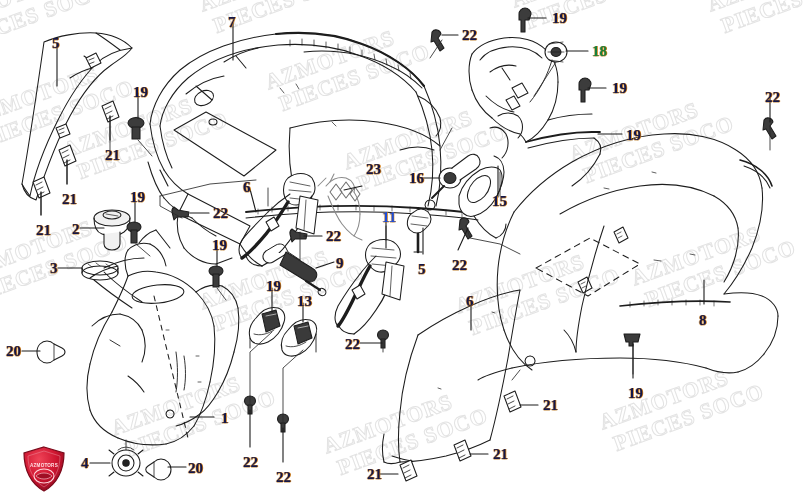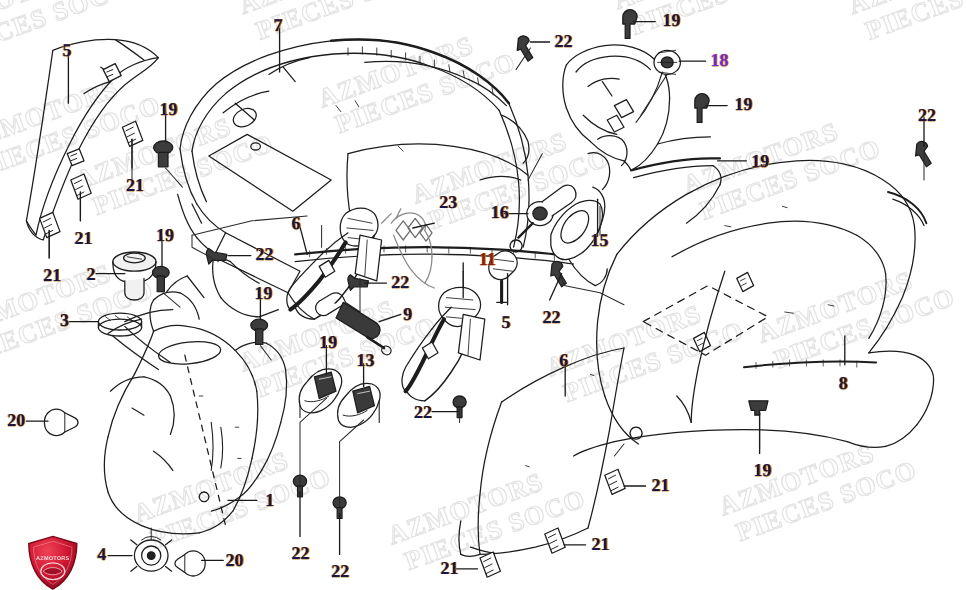--- a/index.html
+++ b/index.html
@@ -625,28 +625,28 @@
       <span class="lbl" style="left: 221px; top: 411px; color: rgb(19, 23, 74);">1</span>
       <span class="lbl" style="left: 72px; top: 222px; color: rgb(19, 23, 74);">2</span>
       <span class="lbl" style="left: 50px; top: 261px; color: rgb(19, 23, 74);">3</span>
       <span class="lbl" style="left: 81px; top: 456px; color: rgb(19, 23, 74);">4</span>
       <span class="lbl" style="left: 52px; top: 36px; color: rgb(19, 23, 74);">5</span>
       <span class="lbl" style="left: 466px; top: 294px; color: rgb(19, 23, 74);">6</span>
       <span class="lbl" style="left: 228px; top: 15px; color: rgb(19, 23, 74);">7</span>
       <span class="lbl" style="left: 699px; top: 313px; color: rgb(19, 23, 74);">8</span>
       <span class="lbl" style="left: 336px; top: 256px; color: rgb(19, 23, 74);">9</span>
       <span class="lbl" style="left: 243px; top: 180px; color: rgb(19, 23, 74);">6</span>
-      <span class="lbl" style="left: 399px; top: 210px; color: #7f1d1d; text-align: right;">11</span>
+      <span class="lbl" style="left: 382px; top: 210px; color: #1d4ed8; text-align: right;">11</span>
       <span class="lbl" style="left: 266px; top: 279px; color: rgb(19, 23, 74);">19</span>
       <span class="lbl" style="left: 297px; top: 294px; color: rgb(19, 23, 74);">13</span>
       <span class="lbl" style="left: 626px; top: 128px; color: rgb(19, 23, 74);">19</span>
       <span class="lbl" style="left: 492px; top: 194px; color: rgb(19, 23, 74); text-align: right;">15</span>
       <span class="lbl" style="left: 409px; top: 171px; color: rgb(19, 23, 74);">16</span>
       <span class="lbl" style="left: 418px; top: 262px; color: rgb(19, 23, 74);">5</span>
-      <span class="lbl" style="left: 592px; top: 44px; color: #6d28d9;">18</span>
+      <span class="lbl" style="left: 592px; top: 44px; color: #15803d;">18</span>
       <span class="lbl" style="left: 552px; top: 11px; color: rgb(19, 23, 74);">19</span>
       <span class="lbl" style="left: 612px; top: 81px; color: rgb(19, 23, 74);">19</span>
       <span class="lbl" style="left: 133px; top: 85px; color: rgb(19, 23, 74);">19</span>
       <span class="lbl" style="left: 130px; top: 190px; color: rgb(19, 23, 74);">19</span>
       <span class="lbl" style="left: 212px; top: 238px; color: rgb(19, 23, 74);">19</span>
       <span class="lbl" style="left: 628px; top: 386px; color: rgb(19, 23, 74);">19</span>
       <span class="lbl" style="left: 6px; top: 344px; color: rgb(19, 23, 74);">20</span>
       <span class="lbl" style="left: 188px; top: 461px; color: rgb(19, 23, 74);">20</span>
       <span class="lbl" style="left: 105px; top: 148px; color: rgb(19, 23, 74);">21</span>
       <span class="lbl" style="left: 62px; top: 192px; color: rgb(19, 23, 74);">21</span>

